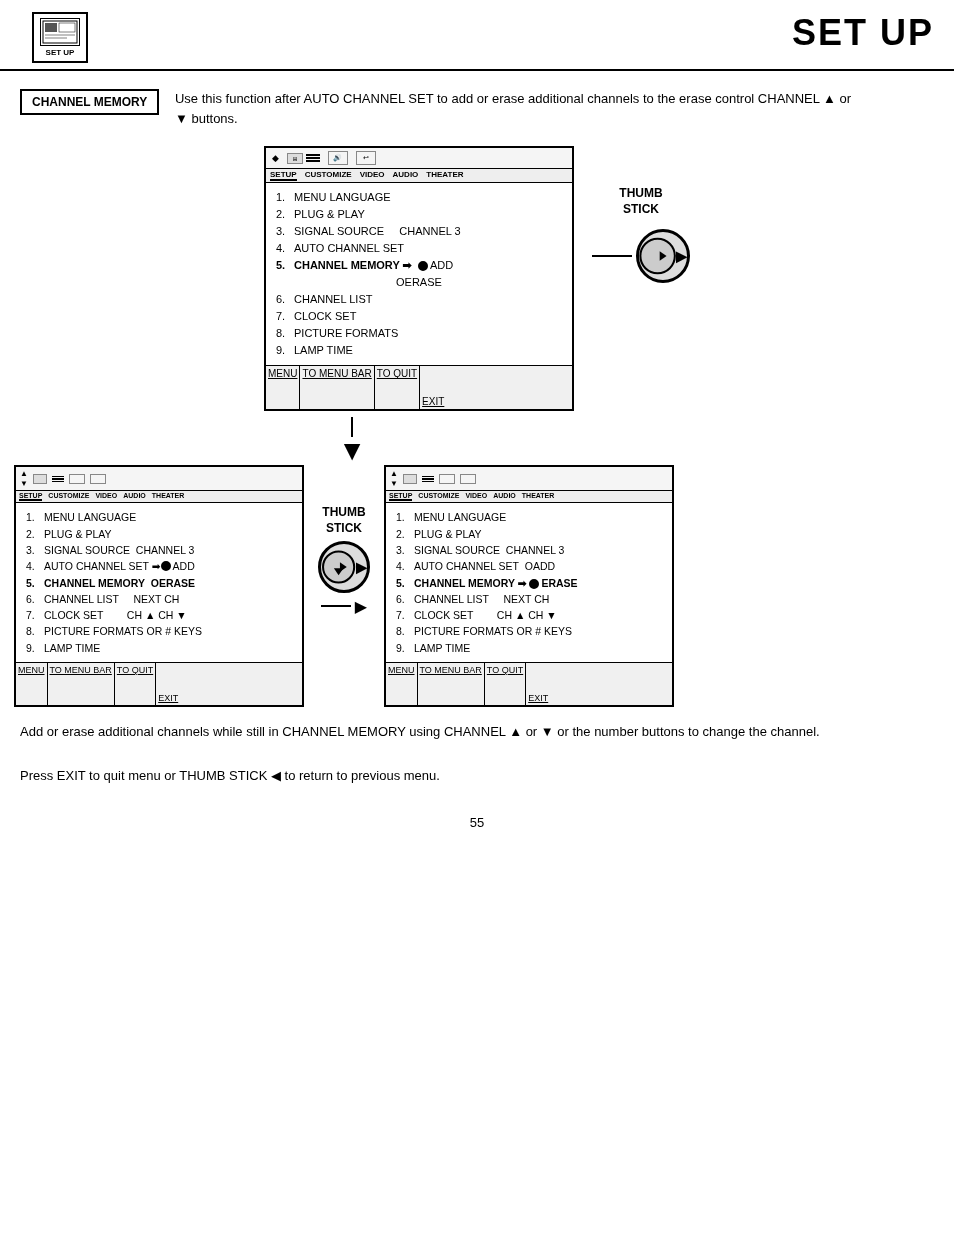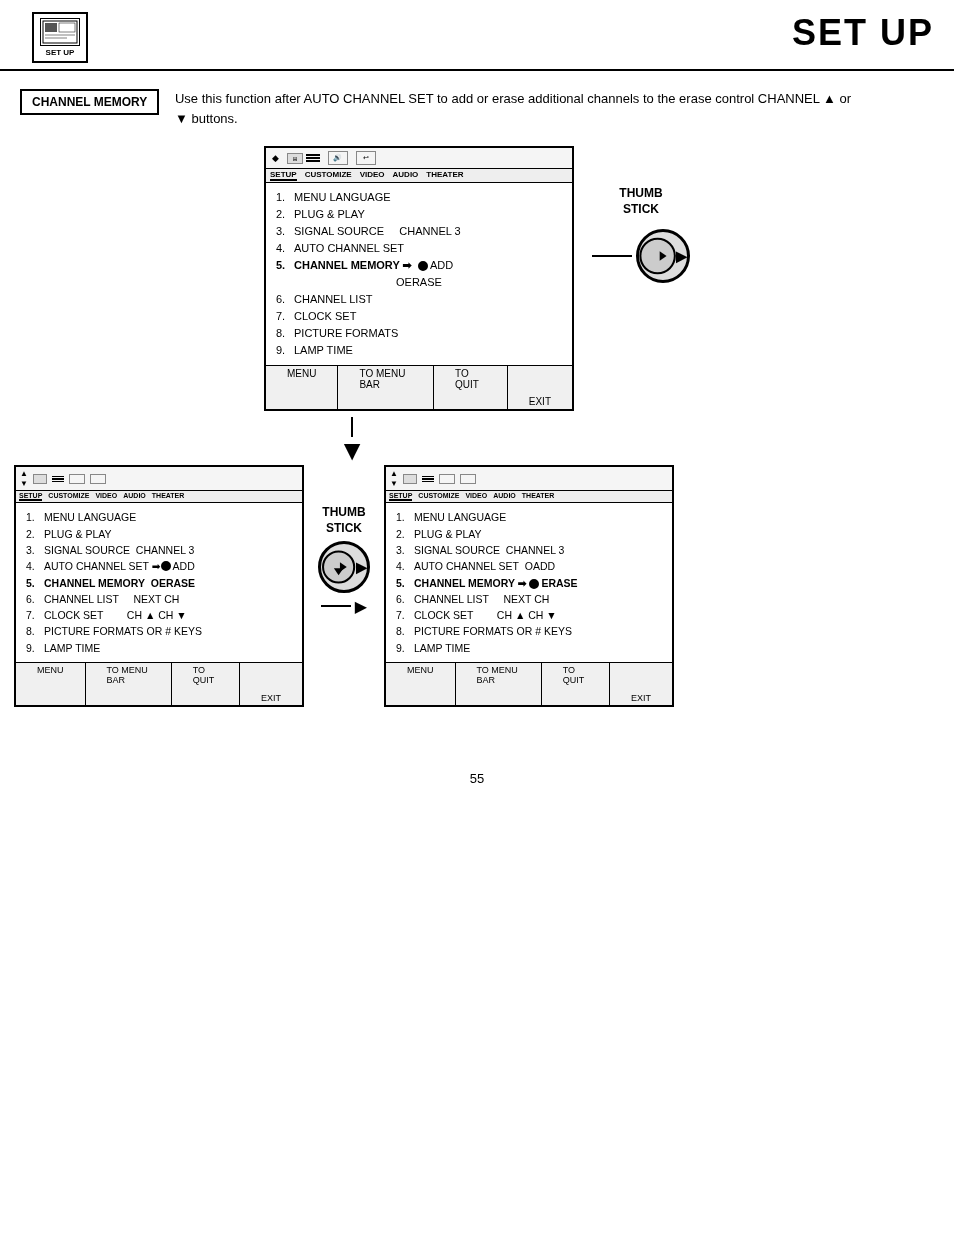--- a/index.html
+++ b/index.html
@@ -91,22 +91,23 @@
     .menu-item-num {
       min-width: 18px;
     }
     .menu-bottom-bar {
       border-top: 1px solid #000;
       display: flex;
       font-size: 10px;
       background: #f0f0f0;
     }
     .menu-bottom-bar span {
-      padding: 2px 21px;
+      padding: 2px 2px;
       border-right: 1px solid #000;
+      text-decoration: underline;
     }
     .menu-bottom-bar span:last-child {
       border-right: none;
       margin-top: 28px;
     }
     .thumb-stick-circle {
       width: 54px;
       height: 54px;
       border-radius: 50%;
       border: 3px solid #000;
@@ -363,16 +364,18 @@
     <div class="menu-bottom-bar" style="font-size:9px;">
       <span>MENU</span>
       <span>TO MENU BAR</span>
       <span>TO QUIT</span>
       <span>EXIT</span>
     </div>
   </div>
 </div>
 
 <div class="description-section">
+  <p>Add or erase additional channels while still in CHANNEL MEMORY using CHANNEL ▲ or ▼ or the number buttons to change the channel.</p>
   <br>
+  <p>Press EXIT to quit menu or THUMB STICK ◀ to return to previous menu.</p>
 </div>
 
 <div class="page-number">55</div>
 
 </body></html>

